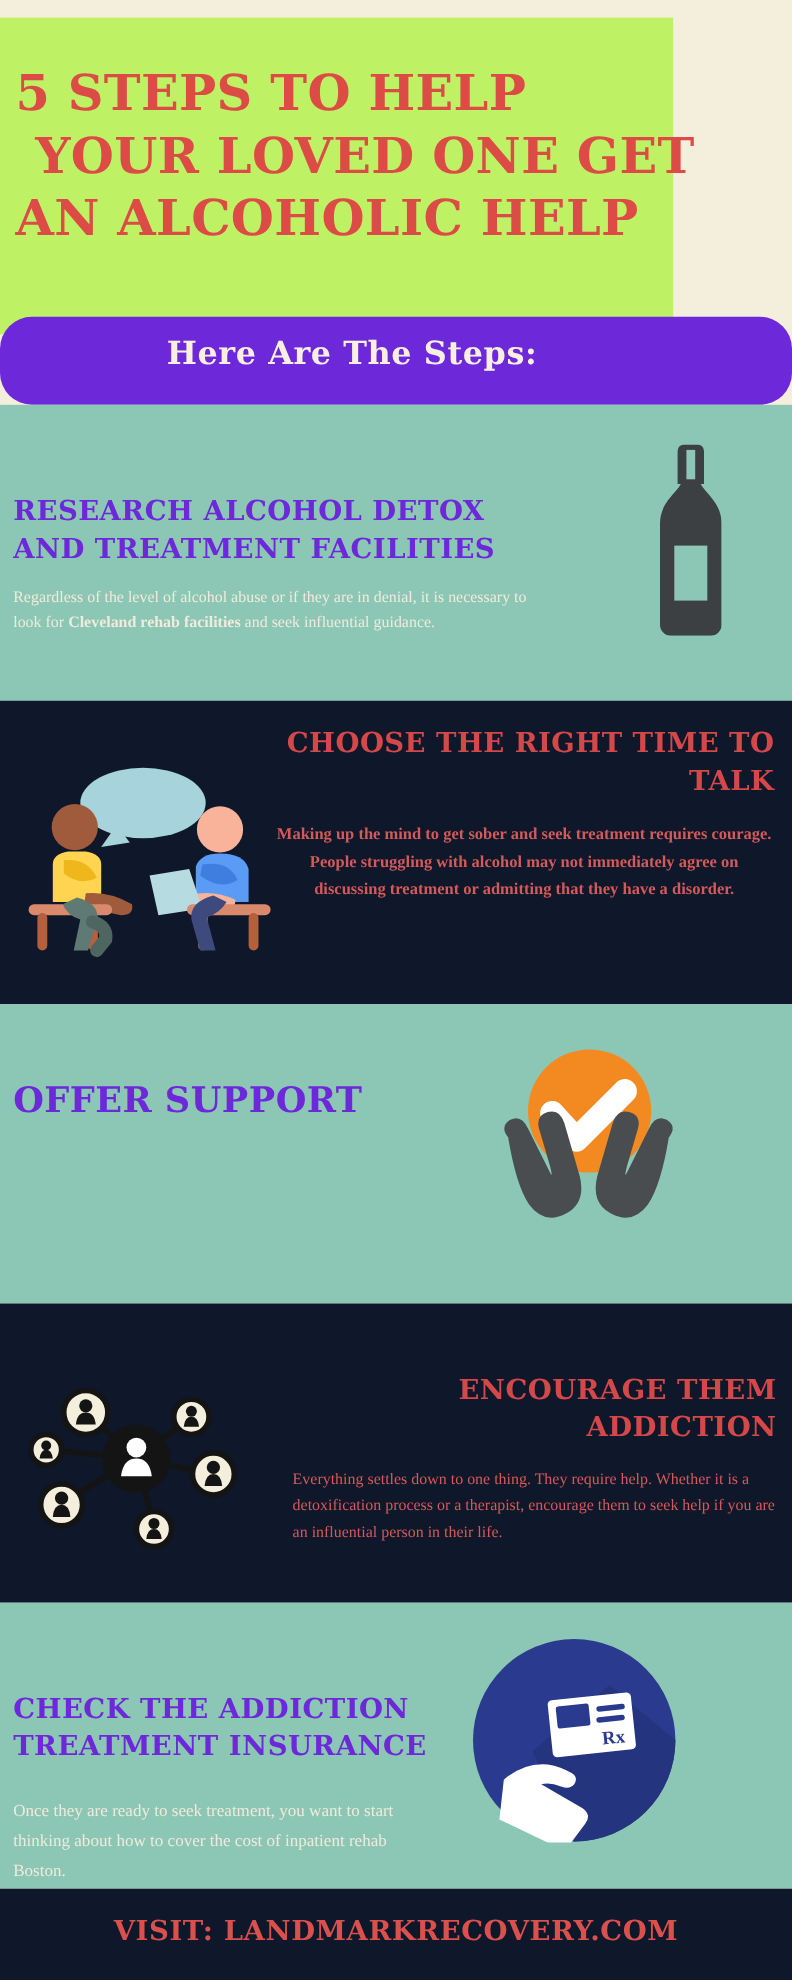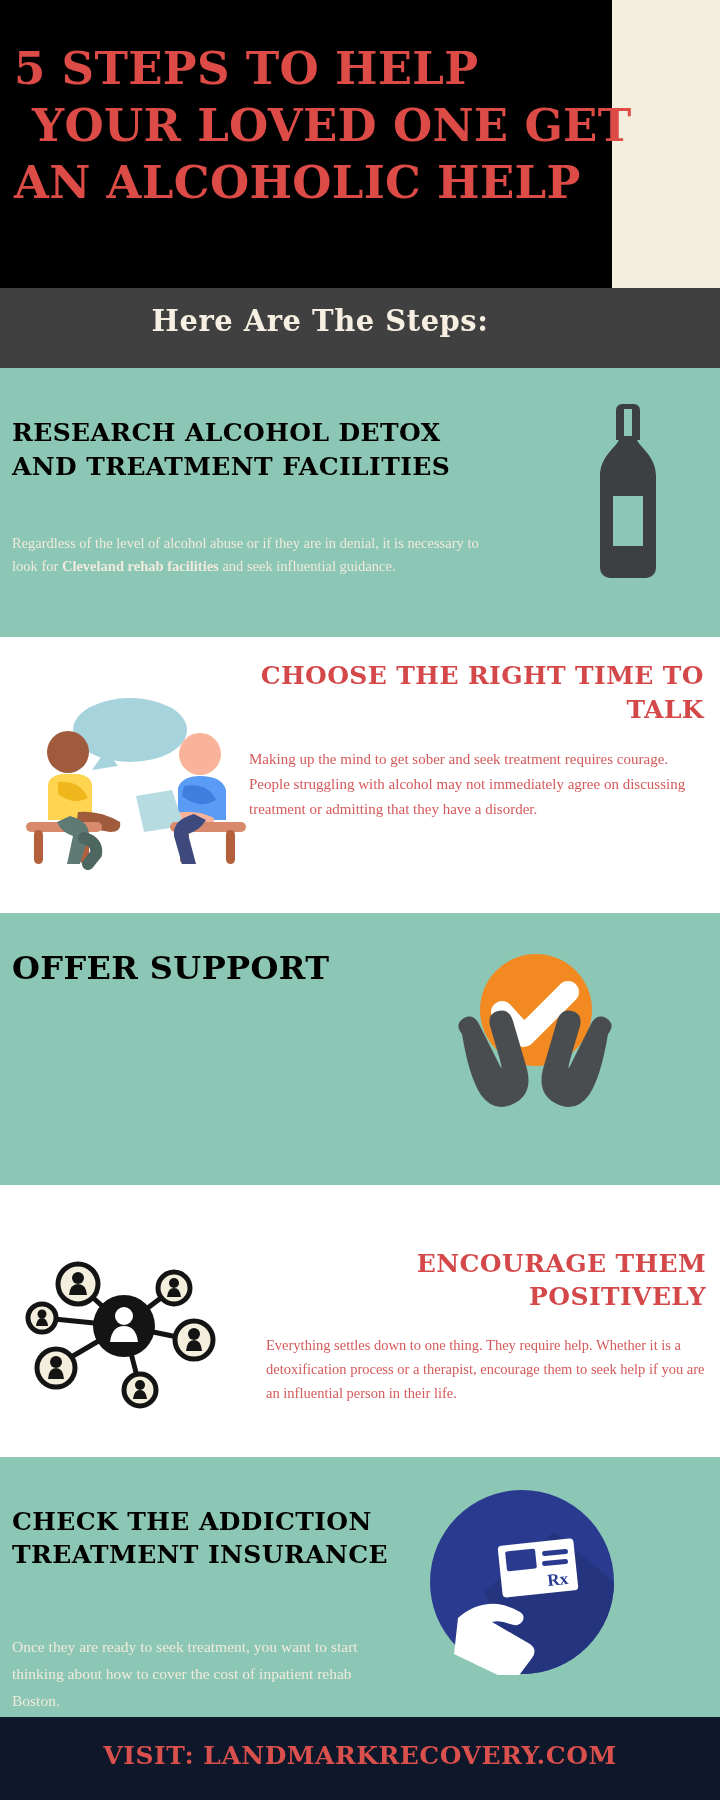--- a/index.html
+++ b/index.html
@@ -5,80 +5,80 @@
   html,body{margin:0;padding:0;}
   body{
     width:720px;height:1800px;
     background:#f2ecdc;
     font-family:"Liberation Serif", serif;
     overflow:hidden;
   }
   .page{position:relative;width:720px;height:1800px;background:#f4eedd;overflow:hidden;}
 
   
-  .header{position:absolute;left:0;top:0;width:612px;height:288px;background:#000000;}
+  .header{position:absolute;left:0;top:16px;width:612px;height:288px;background:#bef264;}
   .title{
     position:absolute;left:14px;top:40px;width:700px;
     font-family:"DejaVu Serif", serif;
     font-weight:bold;
     font-size:45px;
     line-height:57px;
     letter-spacing:0.3px;
     color:#dd4b47;
     text-align:left;
   }
   .title .l2{display:block;padding-left:18px;}
   .title .l3{display:block;}
 
   
   .banner{
-    position:absolute;left:0;top:288px;width:720px;height:80px;background:#404040;
+    position:absolute;left:0;top:288px;width:720px;height:80px;background:#6d28d9;border-radius:29px;
   }
   .banner-text{
     position:absolute;left:0;top:16px;width:640px;
     text-align:center;
     font-family:"DejaVu Serif", serif;
     font-weight:bold;
     font-size:29px;
     letter-spacing:0.5px;
     color:#f7f0e2;
   }
 
   
   .sec{position:absolute;left:0;width:720px;overflow:hidden;}
   .sec.teal{background:#8cc6b5;}
-  .sec.cream{background:#ffffff;}
+  .sec.cream{background:#0f172a;}
 
   .sec-head{
     font-family:"DejaVu Serif", serif;
     font-weight:bold;
     letter-spacing:0.4px;
   }
   .sec-body{
     font-family:"Liberation Serif", serif;
     font-weight:normal;
   }
-  .head-light{color:#000000;}
+  .head-light{color:#6d28d9;margin-top:32px;}
   .body-light{color:#f0ebdc;}
   .head-red{color:#d4484a;}
   .body-red{color:#d4595a;}
   .lnk{font-weight:bold;}
 
   
   #sec1{top:368px;height:269px;}
   #sec1 .sec-head{position:absolute;left:12px;top:48px;width:460px;font-size:25px;line-height:34px;}
   #sec1 .sec-body{position:absolute;left:12px;top:164px;width:470px;font-size:14.5px;line-height:23px;}
 
   
   .bottle{position:absolute;left:600px;top:404px;width:56px;height:174px;}
 
   
   #sec2{top:637px;height:276px;}
   #sec2 .sec-head{position:absolute;right:16px;top:22px;width:470px;font-size:25px;line-height:34px;text-align:right;}
-  #sec2 .sec-body{position:absolute;right:16px;top:110px;width:455px;font-size:15px;line-height:25px;text-align:left;}
+  #sec2 .sec-body{position:absolute;right:16px;top:110px;width:455px;font-size:15px;line-height:25px;text-align:center;font-weight:bold;}
   .people{position:absolute;left:18px;top:690px;width:230px;height:180px;}
 
   
   #sec3{top:913px;height:272px;}
   #sec3 .sec-head{position:absolute;left:12px;top:36px;width:440px;font-size:32px;line-height:38px;}
   #sec3 .sec-body{position:absolute;left:12px;top:96px;width:400px;font-size:16.5px;line-height:29px;}
   .hands{position:absolute;left:440px;top:948px;width:190px;height:190px;}
 
   
   #sec4{top:1185px;height:272px;}
@@ -170,21 +170,21 @@
   </div>
 
   <svg class="hands" viewBox="0 0 190 190">
     <circle cx="96" cy="62" r="56" fill="#f28a21"></circle>
     <path d="M62 64 l22 24 l44 -44" stroke="#ffffff" stroke-width="22" fill="none" stroke-linecap="round" stroke-linejoin="round"></path>
     <path d="M22 86 q-8 -10 2 -16 q10 -5 16 8 l20 40 q3 6 0 -6 l-10 -34 q-3 -12 8 -15 q11 -3 15 10 l14 48 q6 24 -12 34 q-20 11 -34 -8 q-12 -18 -19 -61z" fill="#4a4d4f"></path>
     <path d="M168 86 q8 -10 -2 -16 q-10 -5 -16 8 l-20 40 q-3 6 0 -6 l10 -34 q3 -12 -8 -15 q-11 -3 -15 10 l-14 48 q-6 24 12 34 q20 11 34 -8 q12 -18 19 -61z" fill="#4a4d4f"></path>
   </svg>
 
   <div class="sec cream" id="sec4">
-    <div class="sec-head head-red">ENCOURAGE THEM POSITIVELY</div>
+    <div class="sec-head head-red">ENCOURAGE THEM ADDICTION</div>
     <div class="sec-body body-red">Everything settles down to one thing. They require help. Whether it is a detoxification process or a therapist, encourage them to seek help if you are an influential person in their life.</div>
   </div>
 
   <svg class="network" viewBox="0 0 230 200">
     <g stroke="#141414" stroke-width="5" fill="none">
       <line x1="108" y1="100" x2="62" y2="58"></line>
       <line x1="108" y1="100" x2="158" y2="62"></line>
       <line x1="108" y1="100" x2="28" y2="92"></line>
       <line x1="108" y1="100" x2="176" y2="114"></line>
       <line x1="108" y1="100" x2="40" y2="140"></line>

